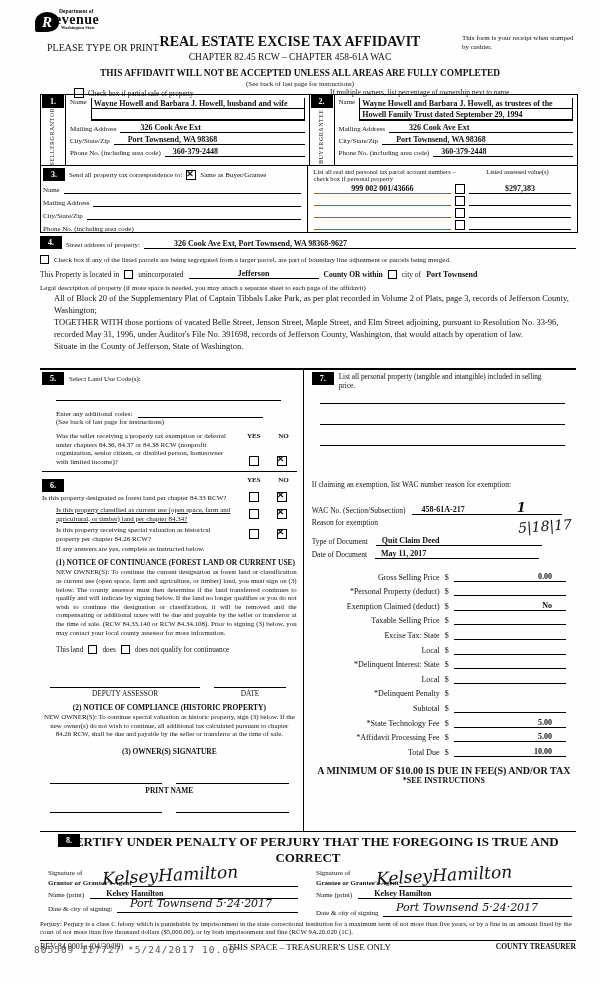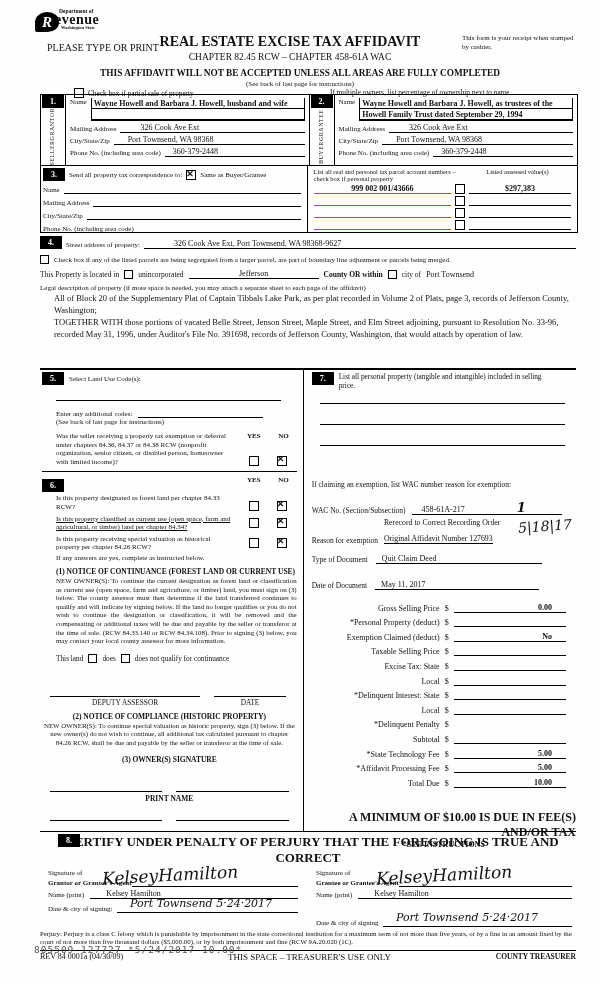--- a/index.html
+++ b/index.html
@@ -2,21 +2,21 @@
 <html><head>
 <meta charset="utf-8">
 <style>
   html,body{margin:0;padding:0;background:#e8e8e8;}
   .page{position:relative;width:600px;height:984px;background:#fefefe;
         font-family:"Liberation Serif",serif;color:#111;overflow:hidden;}
   .abs{position:absolute;}
   .b{font-weight:bold;}
   .ul{border-bottom:1px solid #000;display:inline-block;}
   .lbl{font-size:7px;}
-  .val{font-size:8px;font-weight:normal;}
+  .val{font-size:8px;font-weight:bold;}
   .cb{width:8px;height:8px;border:1px solid #000;display:inline-block;position:relative;
       vertical-align:-1px;background:#fff;flex:none;}
   .cb.x::after{content:"✕";position:absolute;left:-1px;top:-2px;font-size:9px;font-weight:bold;}
   .cb.sm{width:7px;height:7px;}
   .numbox{background:#000;color:#fff;font-weight:bold;font-size:8px;width:22px;height:13px;
       display:inline-flex;align-items:center;justify-content:center;flex:none;}
   
   .box123{left:40px;top:94px;width:536px;height:137px;border:1.5px solid #000;display:flex;flex-direction:column;}
   .parties{display:flex;height:70px;border-bottom:1px solid #000;}
   .party{width:50%;display:flex;}
@@ -234,20 +234,21 @@
       <span>unincorporated</span>
       <span class="val ul" style="width:130px;text-align:center;">Jefferson</span>
       <span class="b">County OR  within</span>
       <span class="cb sm"></span>
       <span>city of</span>
       <span class="val">Port Townsend</span>
     </div>
     <div style="font-size:7px;margin-top:5px;">Legal description of property (if more space is needed, you may attach a separate sheet to each page of the affidavit)</div>
     <div class="legal">All of Block 20 of the Supplementary Plat of Captain Tibbals Lake Park, as per plat recorded in Volume 2 of Plats, page 3, records of Jefferson County, Washington;</div>
     <div class="legal">TOGETHER WITH those portions of vacated Belle Street, Jenson Street, Maple Street, and Elm Street adjoining, pursuant to Resolution No. 33-96, recorded May 31, 1996, under Auditor's File No. 391698, records of Jefferson County, Washington, that would attach by operation of law.</div>
+    <div class="legal">Situate in the County of Jefferson, State of Washington.</div>
   </div>
 
   <div class="abs cols">
     <div class="colL">
       <div style="display:flex;align-items:center;gap:5px;">
         <span class="numbox">5.</span>
         <span class="lbl">Select Land Use Code(s):</span>
       </div>
       <div class="ul" style="width:225px;margin:14px 0 0 14px;height:1px;"></div>
       <div style="display:flex;align-items:flex-end;gap:6px;margin:3px 0 0 14px;font-size:7px;">
@@ -262,21 +263,21 @@
         <div>Was the seller receiving a property tax exemption or deferral under chapters 84.36, 84.37 or 84.38 RCW (nonprofit organization, senior citizen, or disabled person, homeowner with limited income)?</div>
         <span class="cb ycb" style="right:38px;bottom:0;"></span>
         <span class="cb x ycb" style="right:10px;bottom:0;"></span>
       </div>
 
       <div style="border-top:1.5px solid #000;margin-top:5px;position:relative;padding-top:2px;">
         <span class="numbox">6.</span>
         <span class="ynhead" style="right:36px;top:4px;">YES</span>
         <span class="ynhead" style="right:8px;top:4px;">NO</span>
 
-        <div class="qblock" style="margin-left:14px;margin-top:2px;">
+        <div class="qblock" style="margin-left:0;margin-top:2px;">
           <div>Is this property designated as forest land per chapter 84.33 RCW?</div>
           <span class="cb ycb" style="right:38px;bottom:1px;"></span>
           <span class="cb x ycb" style="right:10px;bottom:1px;"></span>
         </div>
         <div class="qblock" style="margin-left:14px;margin-top:3px;text-decoration:underline;">
           <div>Is this property classified as current use (open space, farm and agricultural, or timber) land per chapter 84.34?</div>
           <span class="cb ycb" style="right:38px;bottom:4px;"></span>
           <span class="cb x ycb" style="right:10px;bottom:4px;"></span>
         </div>
         <div class="qblock" style="margin-left:14px;margin-top:3px;">
@@ -335,32 +336,28 @@
       <div style="font-size:7.5px;margin-top:30px;">If claiming an exemption, list WAC number reason for exemption:</div>
 
       <div style="display:flex;align-items:flex-end;gap:6px;margin-top:16px;position:relative;">
         <span style="font-size:7.5px;">WAC No. (Section/Subsection)</span>
         <span class="val ul" style="width:140px;padding-left:10px;">458-61A-217</span>
         <span class="hand" style="position:absolute;left:205px;top:-5px;font-size:13px;font-weight:bold;">1</span>
       </div>
 
       <div style="display:flex;gap:6px;margin-top:3px;position:relative;">
         <span style="font-size:7.5px;align-self:flex-end;">Reason for exemption</span>
-        <span style="display:inline-block;">
-          <span class="val" style="display:block;font-size:7.8px;">Rerecord to Correct Recording Order</span>
-          <span class="val ul" style="font-size:7.8px;">Original Affidavit Number 127693</span>
-        </span>
         <span class="hand" style="position:absolute;right:4px;top:0;font-size:14px;transform:rotate(-4deg);">5|18|17</span>
       </div>
 
       <div style="display:flex;align-items:flex-end;gap:8px;margin-top:9px;">
         <span style="font-size:7.5px;">Type of Document</span>
         <span class="val ul" style="width:160px;padding-left:6px;">Quit Claim Deed</span>
       </div>
-      <div style="display:flex;align-items:flex-end;gap:8px;margin-top:16px;">
+      <div style="display:flex;align-items:flex-end;gap:8px;margin-top:3px;">
         <span style="font-size:7.5px;">Date of Document</span>
         <span class="val ul" style="width:158px;padding-left:6px;">May 11, 2017</span>
       </div>
 
       <div style="margin-top:8px;">
         <div class="finrow">
           <span class="finlbl">Gross Selling Price</span>
           <span class="fincur">$</span>
           <span class="finval ul">0.00</span>
         </div>
@@ -419,21 +416,21 @@
           <span class="fincur">$</span>
           <span class="finval ul">5.00</span>
         </div>
         <div class="finrow">
           <span class="finlbl">Total Due</span>
           <span class="fincur">$</span>
           <span class="finval ul">10.00</span>
         </div>
       </div>
 
-      <div class="b" style="text-align:right;font-size:12px;margin-top:22px;">A MINIMUM OF $10.00 IS DUE IN FEE(S) AND/OR TAX</div>
+      <div class="b" style="text-align:center;font-size:10px;margin-top:8px;">A MINIMUM OF $10.00 IS DUE IN FEE(S) AND/OR TAX</div>
       <div class="b" style="text-align:center;font-size:8px;">*SEE INSTRUCTIONS</div>
     </div>
   </div>
 
   <div class="abs sec8">
     <div style="position:relative;margin-top:2px;">
       <span class="numbox" style="position:absolute;left:18px;top:0;">8.</span>
       <div class="b" style="text-align:center;font-size:13px;">I CERTIFY UNDER PENALTY OF PERJURY THAT THE FOREGOING IS TRUE AND CORRECT</div>
     </div>
     <div class="sigblocks">
@@ -458,21 +455,21 @@
         <span class="signature hand" style="left:68px;top:-4px;">KelseyHamilton</span>
         <div>Signature of</div>
         <div style="display:flex;align-items:flex-end;">
           <span class="b">Grantee or Grantee's Agent</span>
           <span class="ul" style="flex:1;height:9px;margin-right:4px;"></span>
         </div>
         <div style="display:flex;align-items:flex-end;margin-top:2px;">
           <span>Name (print)</span>
           <span class="val ul" style="flex:1;margin:0 4px 0 6px;padding-left:16px;">Kelsey Hamilton</span>
         </div>
-        <div style="display:flex;align-items:flex-end;margin-top:16px;position:relative;">
+        <div style="display:flex;align-items:flex-end;margin-top:6px;position:relative;">
           <span>Date &amp; city of signing</span>
           <span class="ul" style="flex:1;height:11px;margin:0 4px 0 4px;"></span>
           <span class="hand handdate" style="position:absolute;left:80px;top:-4px;">Port Townsend  5·24·2017</span>
         </div>
       </div>
     </div>
     <div class="perjury">Perjury:  Perjury is a class C felony which is punishable by imprisonment in the state correctional institution for a maximum term of not more than five years, or by a fine in an amount fixed by the court of not more than five thousand dollars ($5,000.00), or by both imprisonment and fine (RCW 9A.20.020 (1C).</div>
     <div class="footerrow">
       <span style="font-size:8px;">REV 84 0001a (04/30/09)</span>
       <span style="font-size:9px;">THIS SPACE – TREASURER'S USE ONLY</span>

